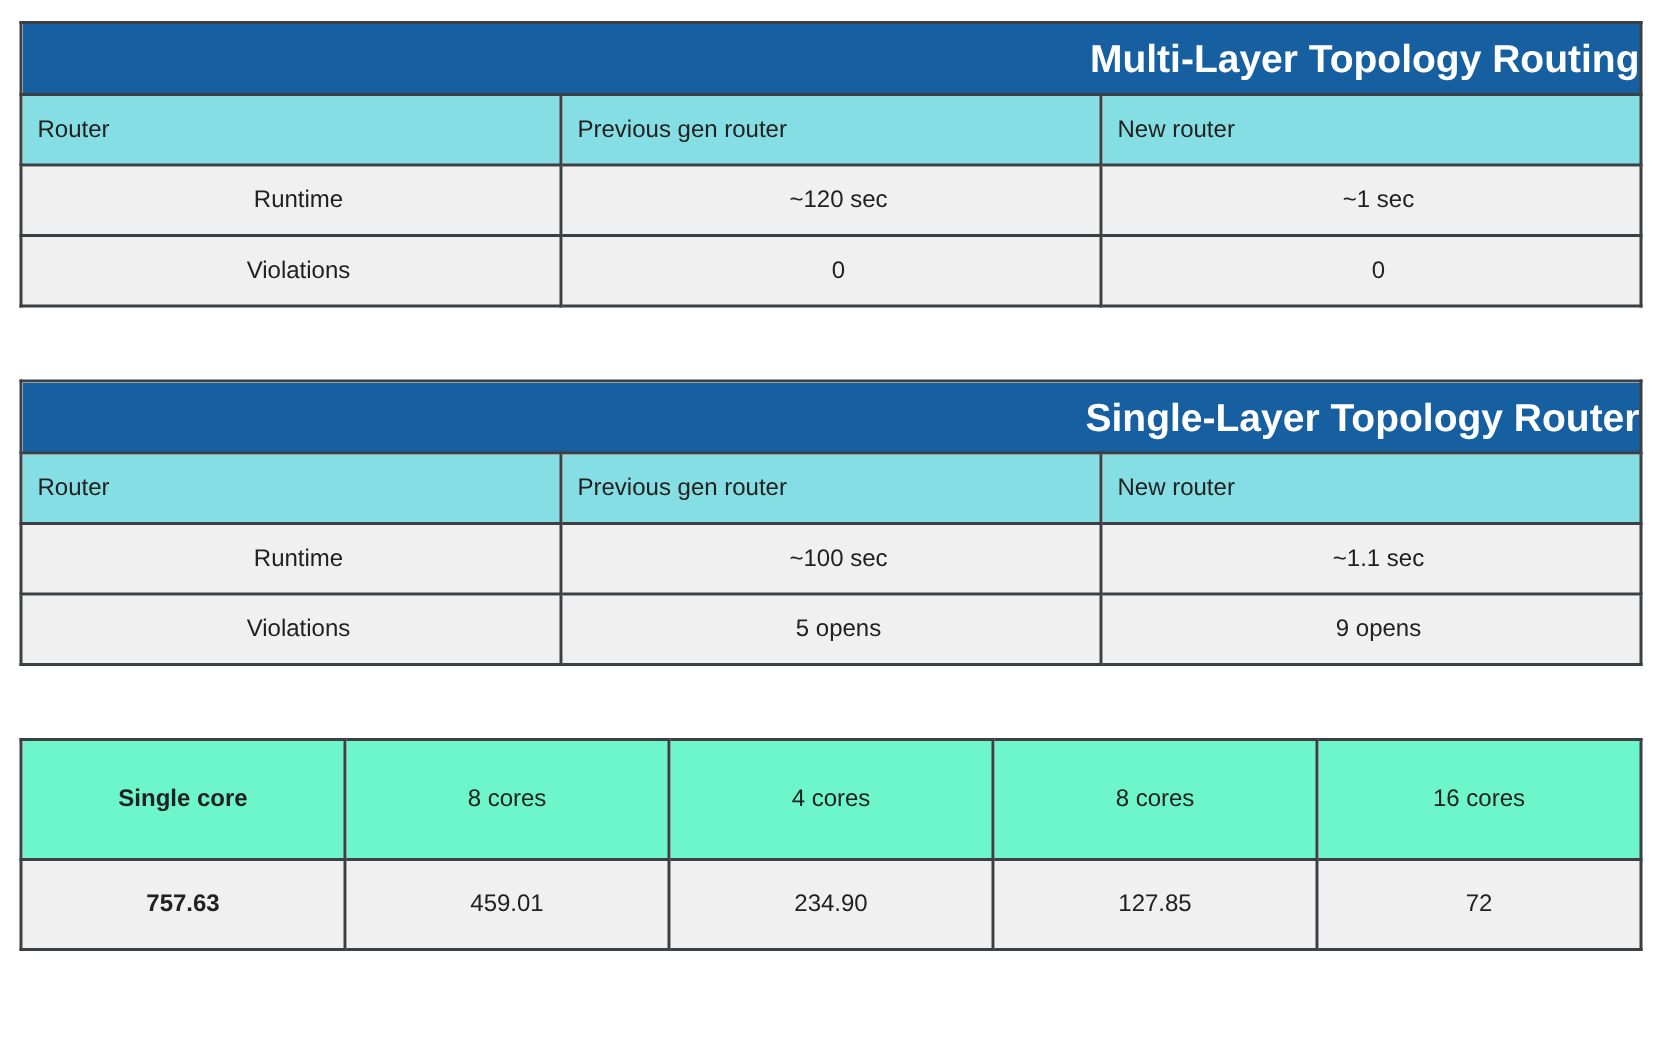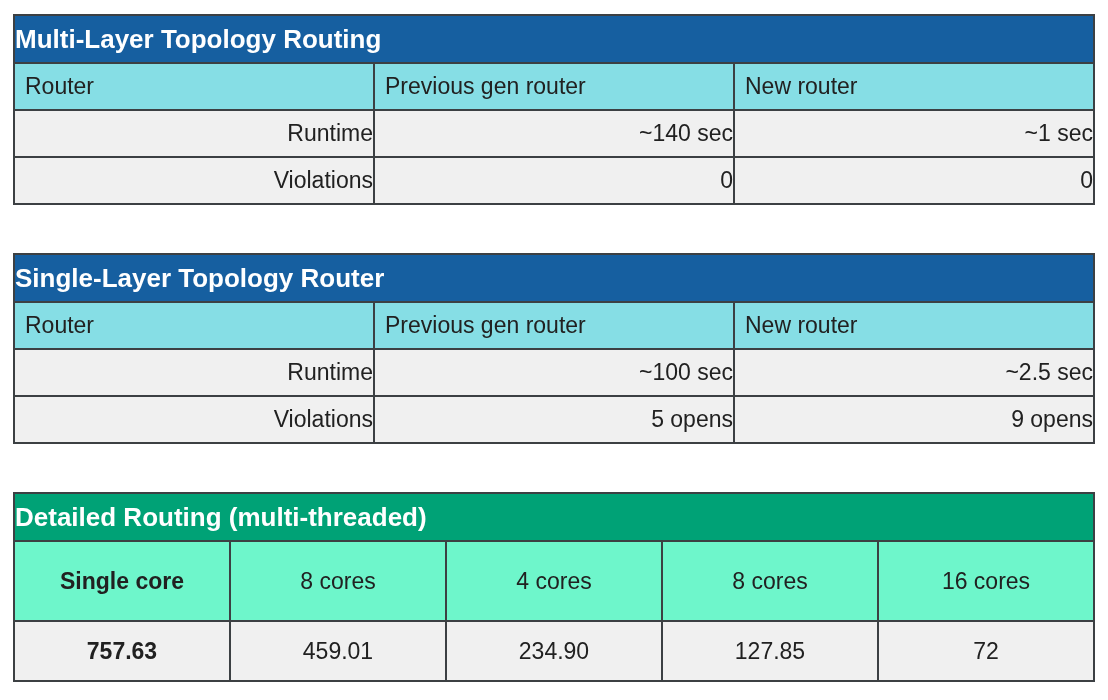--- a/index.html
+++ b/index.html
@@ -13,51 +13,51 @@
   table.tbl {
     position: absolute;
     left: 13px;
     width: 1082px;
     border-collapse: collapse;
     table-layout: fixed;
   }
   table.tbl td {
     border: 2px solid #3c4043;
     color: #212121;
-    font-size: 23px;
+    font-size: 16px;
     overflow: hidden;
     white-space: nowrap;
   }
   #t1 { top: 14px; }
   #t2 { top: 253px; }
   #t3 { top: 492px; }
 
   tr.title-row td {
     height: 48px;
-    text-align: left;
+    text-align: right;
     vertical-align: middle;
     color: #ffffff;
     font-weight: bold;
     font-size: 26px;
   }
   .blue tr.title-row td  { background: #165fa0; }
   .green tr.title-row td { background: #00a276; }
 
   
   .blue tr.head-row td {
     background: #86dee5;
     height: 47px;
     text-align: left;
     vertical-align: middle;
     padding-left: 10px;
   }
   .blue tr.data-row td {
     background: #f0f0f0;
     height: 47px;
-    text-align: right;
+    text-align: center;
     vertical-align: middle;
     padding-left: 10px;
   }
 
   
   .green tr.head-row td {
     background: #6ef6cb;
     height: 80px;
     text-align: center;
     vertical-align: middle;
@@ -83,21 +83,21 @@
     <tr class="title-row">
       <td colspan="3">Multi-Layer Topology Routing</td>
     </tr>
     <tr class="head-row">
       <td>Router</td>
       <td>Previous gen router</td>
       <td>New router</td>
     </tr>
     <tr class="data-row">
       <td>Runtime</td>
-      <td>~140 sec</td>
+      <td>~120 sec</td>
       <td>~1 sec</td>
     </tr>
     <tr class="data-row">
       <td>Violations</td>
       <td>0</td>
       <td>0</td>
     </tr>
   </tbody>
 </table>
 
@@ -112,42 +112,39 @@
       <td colspan="3">Single-Layer Topology Router</td>
     </tr>
     <tr class="head-row">
       <td>Router</td>
       <td>Previous gen router</td>
       <td>New router</td>
     </tr>
     <tr class="data-row">
       <td>Runtime</td>
       <td>~100 sec</td>
-      <td>~2.5 sec</td>
+      <td>~1.1 sec</td>
     </tr>
     <tr class="data-row">
       <td>Violations</td>
       <td>5 opens</td>
       <td>9 opens</td>
     </tr>
   </tbody>
 </table>
 
 <table class="tbl green" id="t3">
   <colgroup>
       <col>
       <col>
       <col>
       <col>
       <col>
     </colgroup>
   <tbody>
-    <tr class="title-row">
-      <td colspan="5">Detailed Routing (multi-threaded)</td>
-    </tr>
     <tr class="head-row">
       <td class="bold">Single core</td>
       <td>8 cores</td>
       <td>4 cores</td>
       <td>8 cores</td>
       <td>16 cores</td>
     </tr>
     <tr class="data-row">
       <td class="bold">757.63</td>
       <td>459.01</td>

